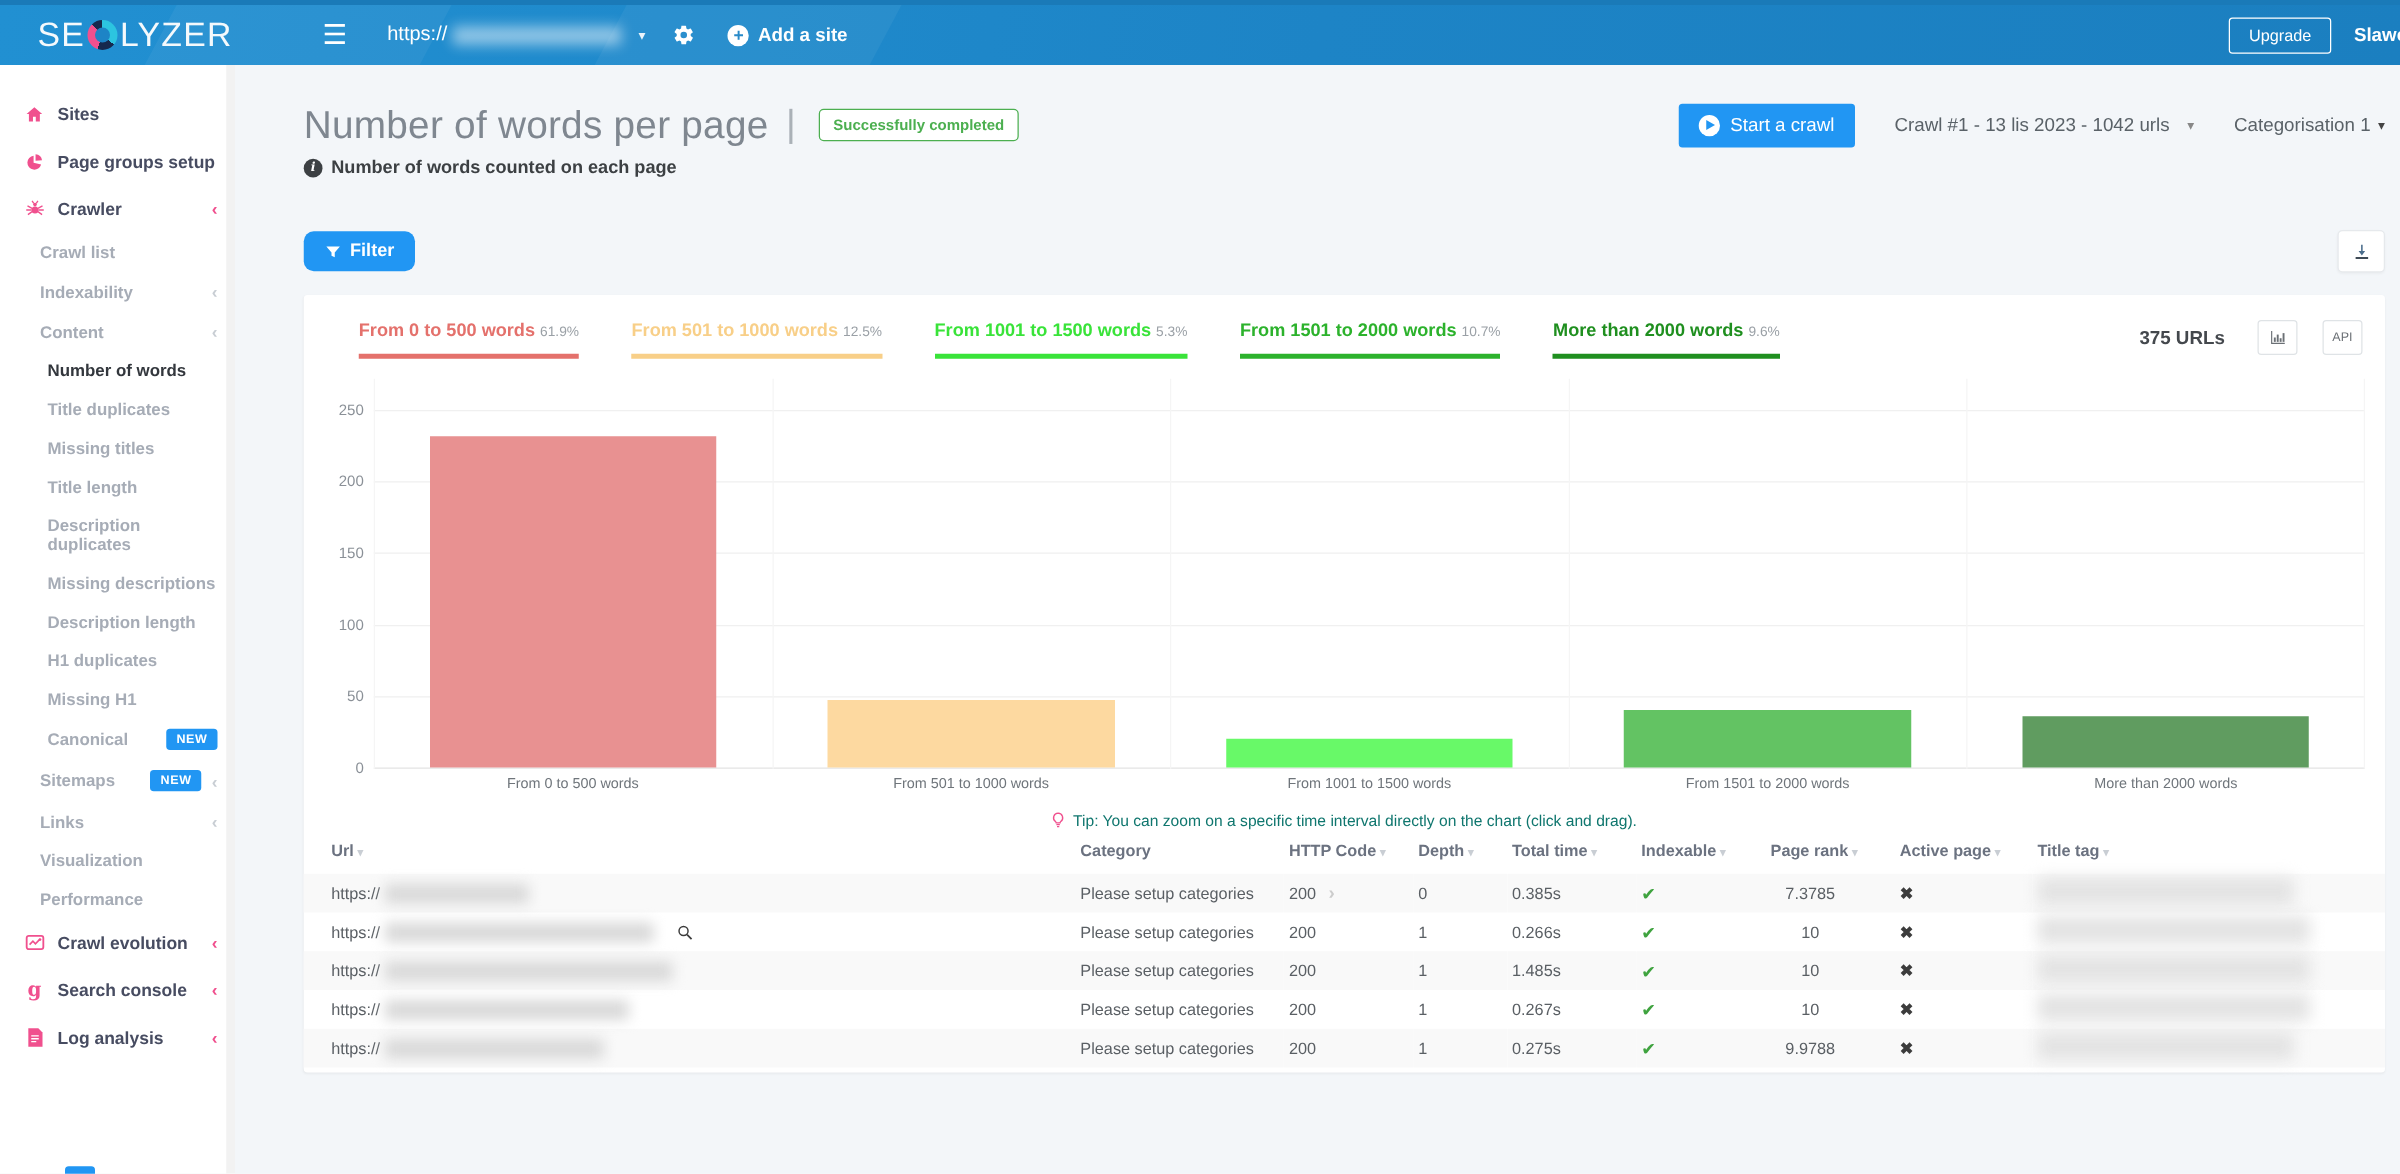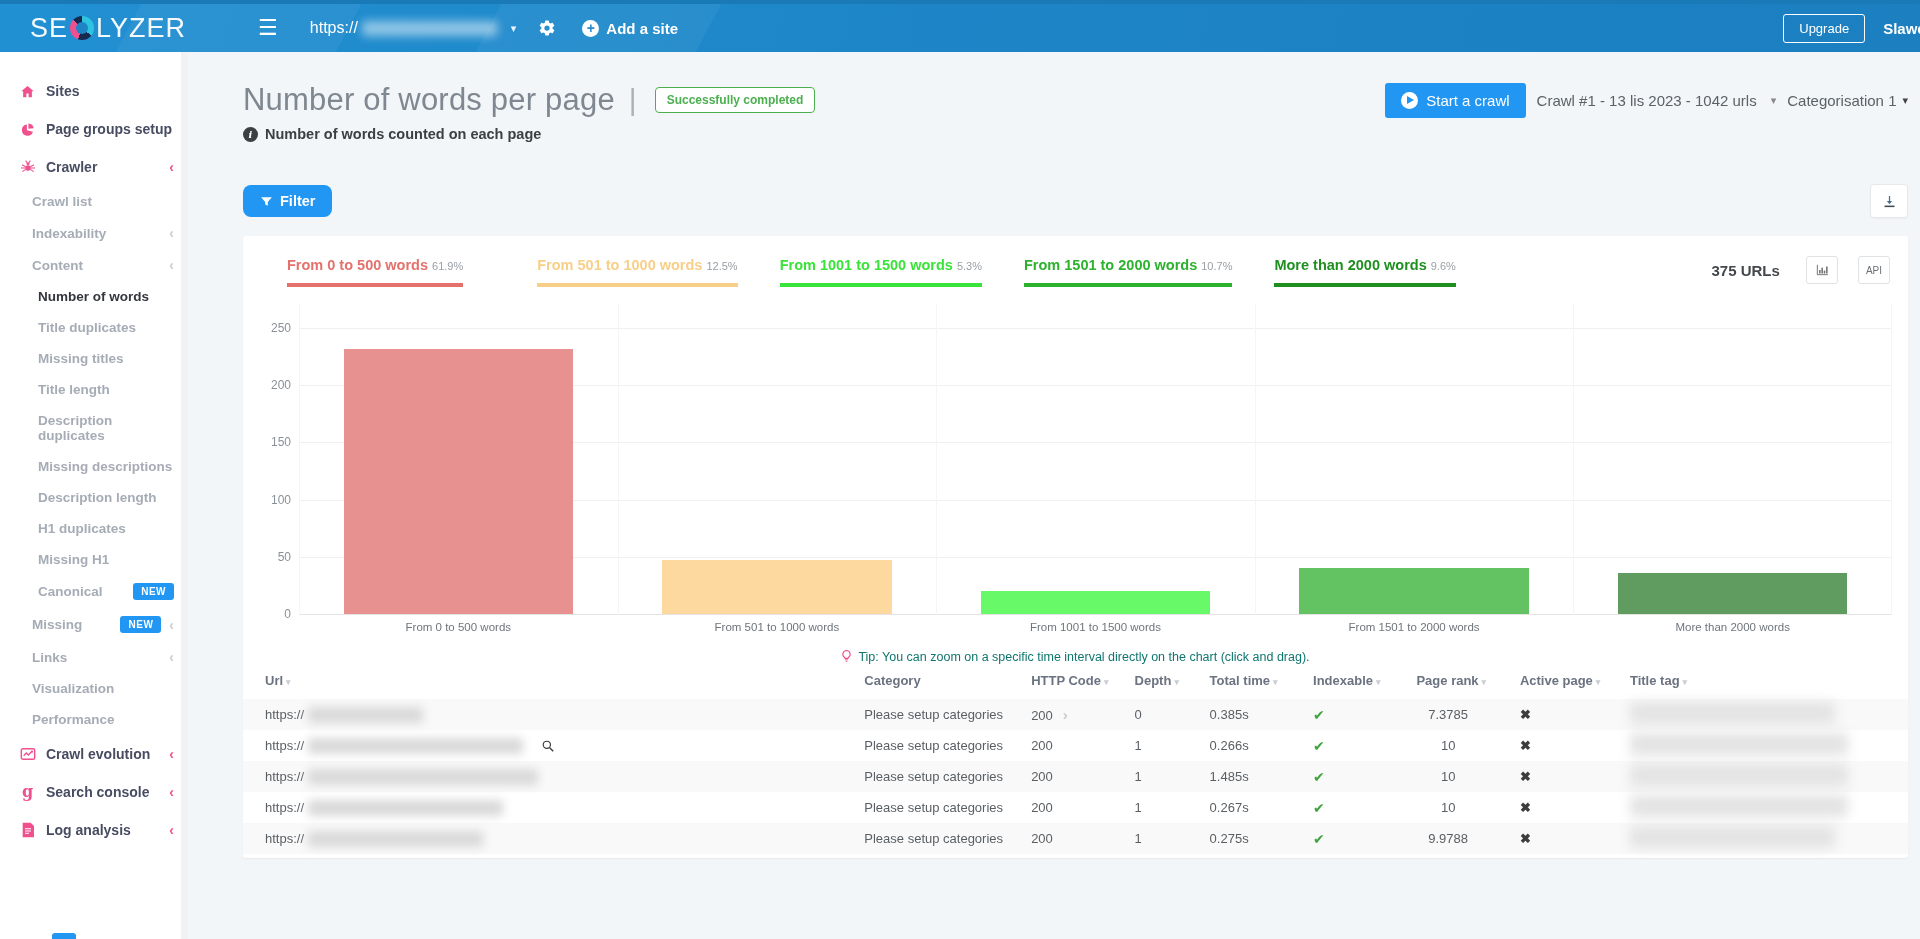--- a/index.html
+++ b/index.html
@@ -40,21 +40,21 @@
   .new-badge + .s-chevron { margin-left:8px; }
   .g-icon { font-family:"DejaVu Serif", serif; color:#f0508e; font-size:16px; font-weight:700; line-height:1; }
   .partial-widget { position:absolute; bottom:-4px; left:52px; width:24px; height:10px; background:#2196f3; border-radius:3px; }
 
   
   .main { flex:1; padding:30px 12px 0 55px; overflow:hidden; }
   .title-row { display:flex; align-items:center; }
   .page-title { font-size:31px; font-weight:400; color:#7f8790; letter-spacing:.2px; }
   .title-sep { font-size:30px; color:#aab1b7; font-weight:300; margin:0 18px 0 14px; }
   .status-badge { border:1px solid #4caf50; color:#4caf50; font-size:12px; font-weight:700; padding:5px 11px; border-radius:4px; background:#fff; }
-  .title-right { margin-left:auto; display:flex; align-items:center; gap:11px; }
+  .title-right { margin-left:auto; display:flex; align-items:center; gap:32px; }
   .start-crawl { background:#2196f3; color:#fff; border:none; font-family:inherit; font-size:15px; padding:9px 16px; border-radius:3px; display:flex; align-items:center; gap:8px; cursor:pointer; }
   .play-circle { width:17px; height:17px; background:#fff; border-radius:50%; position:relative; }
   .play-circle::after { content:""; position:absolute; left:6px; top:4.5px; border-left:7px solid #2196f3; border-top:4px solid transparent; border-bottom:4px solid transparent; }
   .crawl-select { font-size:15px; color:#5a6268; display:flex; align-items:center; gap:14px; cursor:pointer; }
   .crawl-select .caret, .cat-select .caret { font-size:11px; color:#888; }
   .cat-select { font-size:15px; color:#5a6268; display:flex; align-items:center; gap:6px; cursor:pointer; }
   .subtitle-row { display:flex; align-items:center; gap:7px; margin-top:8px; }
   .info-ico { width:15px; height:15px; background:#3c4043; color:#fff; border-radius:50%; font-size:10px; font-weight:700; text-align:center; line-height:15px; font-family:"DejaVu Serif",serif; font-style:italic; }
   .subtitle { font-size:14.5px; font-weight:700; color:#3c4043; }
 
@@ -207,21 +207,21 @@
         <span class="s-label">H1 duplicates</span>
       </div>
       <div class="side-item lvl2">
         <span class="s-label">Missing H1</span>
       </div>
       <div class="side-item lvl2">
         <span class="s-label">Canonical</span>
         <span class="new-badge">NEW</span>
       </div>
       <div class="side-item lvl1">
-        <span class="s-label">Missing</span>
+        <span class="s-label">Sitemaps</span>
         <span class="new-badge">NEW</span>
         <span class="s-chevron">‹</span>
       </div>
       <div class="side-item lvl1">
         <span class="s-label">Links</span>
         <span class="s-chevron">‹</span>
       </div>
       <div class="side-item lvl1">
         <span class="s-label">Visualization</span>
       </div>
@@ -297,21 +297,21 @@
             <path d="M11 3h2v8h3.2L12 16.5 7.8 11H11z" fill="#4a6d8c"></path>
             <path d="M4 18.5h16V21H4z" fill="#3e4a55"></path>
           </svg>
       </div>
     </div>
 
     <div class="card">
       <div class="legend-row">
         <div class="legend-tabs" id="legend-tabs">
             <div class="legend-tab" style="border-bottom-color: rgb(228, 113, 108);"><span class="lt-label" style="color:#e4716c">From 0 to 500 words</span><span class="lt-pct">61.9%</span></div>
-            <div class="legend-tab" style="border-bottom-color: rgb(248, 207, 136); margin-left: 32px;"><span class="lt-label" style="color:#f8cf88">From 501 to 1000 words</span><span class="lt-pct">12.5%</span></div>
+            <div class="legend-tab" style="border-bottom-color: rgb(248, 207, 136);"><span class="lt-label" style="color:#f8cf88">From 501 to 1000 words</span><span class="lt-pct">12.5%</span></div>
             <div class="legend-tab" style="border-bottom-color: rgb(57, 227, 57);"><span class="lt-label" style="color:#39e339">From 1001 to 1500 words</span><span class="lt-pct">5.3%</span></div>
             <div class="legend-tab" style="border-bottom-color: rgb(44, 178, 44);"><span class="lt-label" style="color:#2cb22c">From 1501 to 2000 words</span><span class="lt-pct">10.7%</span></div>
             <div class="legend-tab" style="border-bottom-color: rgb(31, 143, 31);"><span class="lt-label" style="color:#1f8f1f">More than 2000 words</span><span class="lt-pct">9.6%</span></div>
           </div>
         <div class="legend-right">
           <span class="urls-count">375 URLs</span>
           <div class="mini-btn">
             <svg width="14" height="14" viewBox="0 0 24 24">
                 <path d="M4 3v17h18" stroke="#6b7075" stroke-width="1.6" fill="none"></path>
                 <g fill="#6b7075">

